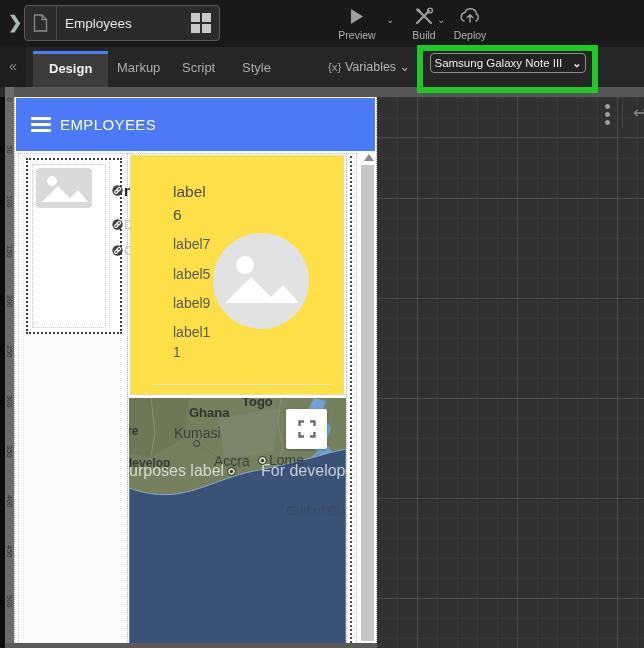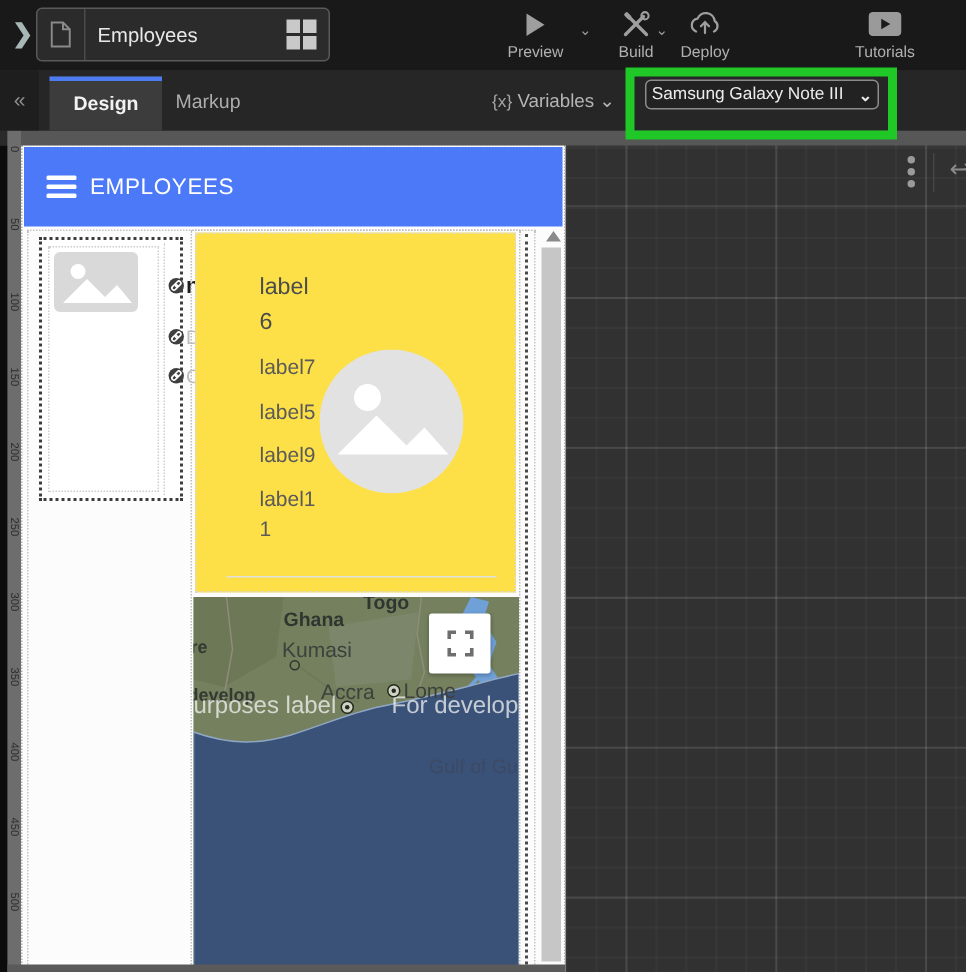--- a/index.html
+++ b/index.html
@@ -145,35 +145,28 @@
   <div class="tb-action" style="left:448px; width:44px;">
     <div class="ic">
       <svg width="24" height="18" viewBox="0 0 24 18">
         <path d="M6 14 A4.5 4.5 0 0 1 7 5.4 A6 6 0 0 1 18.5 7 A4 4 0 0 1 18 14" fill="none" stroke="#9e9e9e" stroke-width="1.5" stroke-linecap="round"></path>
         <path d="M12 15 V8 M9.3 10.5 L12 7.8 L14.7 10.5" fill="none" stroke="#9e9e9e" stroke-width="1.5" stroke-linecap="round"></path>
       </svg>
     </div>
     <div class="lbl">Deploy</div>
   </div>
 
-  <div class="tb-action" style="left:566px; width:48px;">
-    <div class="ic">
-      <svg width="22" height="16" viewBox="0 0 22 16">
-          <rect x="0" y="0" width="22" height="16" rx="3" fill="#9a9a9a"></rect>
-          <path d="M8.5 4.5 L14.5 8 L8.5 11.5 Z" fill="#1b1b1b"></path>
-        </svg>
-    </div>
-    <div class="lbl">Tutorials</div>
-  </div>
 </div>
 
 <div class="editor-toolbar">
   <div class="collapse-btn">«</div>
   <div class="tab active" style="left:33px;"><span>Design</span></div>
   <div class="tab" style="left:101px;"><span>Markup</span></div>
+  <div class="tab" style="left:166px;"><span>Script</span></div>
+  <div class="tab" style="left:226px;"><span>Style</span></div>
   <div class="variables">
     <span class="vx">{x}</span>
     <span>Variables ⌄</span>
   </div>
   <div class="kebab">
       <i></i>
       <i></i>
       <i></i>
     </div>
   <div class="tb-divider2"></div>
@@ -287,21 +280,21 @@
       <path d="M152 0 L149 25 L154 50 L150 62" stroke="#8d8d78" stroke-width="1" fill="none"></path>
       <path d="M22 0 L26 35 L20 68" stroke="#8d8d78" stroke-width="1" fill="none"></path>
       <path d="M70 46 L92 62 L110 70" stroke="#6d7a57" stroke-width="1.2" fill="none"></path>
       <path d="M185 0 L197 3 L193 16 L202 30 L197 45 L205 57 L194 61 L185 49 L180 30 L179 12 Z" fill="#6fa0d8"></path>
       <path d="M196 46 C190 54 184 60 178 65" stroke="#6fa0d8" stroke-width="2.5" fill="none"></path>
       <path d="M0 90 C 25 99 45 98 65 92 C 90 84 105 77 125 73 C 150 68 175 62 200 55 L 217 51 L 217 251 L 0 251 Z" fill="#3a5277" stroke="#8fa7c4" stroke-width="1"></path>
     </svg>
 
     <span class="map-label country" style="left:113px; top:-4px;">Togo</span>
     <span class="map-label country" style="left:60px; top:7px;">Ghana</span>
-    <span class="map-label city" style="left:45px; top:27px;margin-left:14px;">Kumasi</span>
+    <span class="map-label city" style="left:45px; top:27px;">Kumasi</span>
     <span class="map-label city" style="left:85px; top:55px;">Accra</span>
     <span class="map-label city" style="left:140px; top:54px;">Lome</span>
     <span class="map-label edge-lbl" style="left:-2px; top:26px;">re</span>
     <span class="map-label edge-lbl" style="left:-4px; top:58px;">develop</span>
     <span class="map-label watermark" style="left:0px; top:64px;">urposes label</span>
     <span class="map-label watermark" style="left:132px; top:64px;">For develop</span>
     <span class="map-label gulf" style="left:157px; top:105px;">Gulf of Gui</span>
 
     <div class="marker-ring" style="left:64px; top:42px;"></div>
     <div class="marker-bull" style="left:98px; top:69px;">

